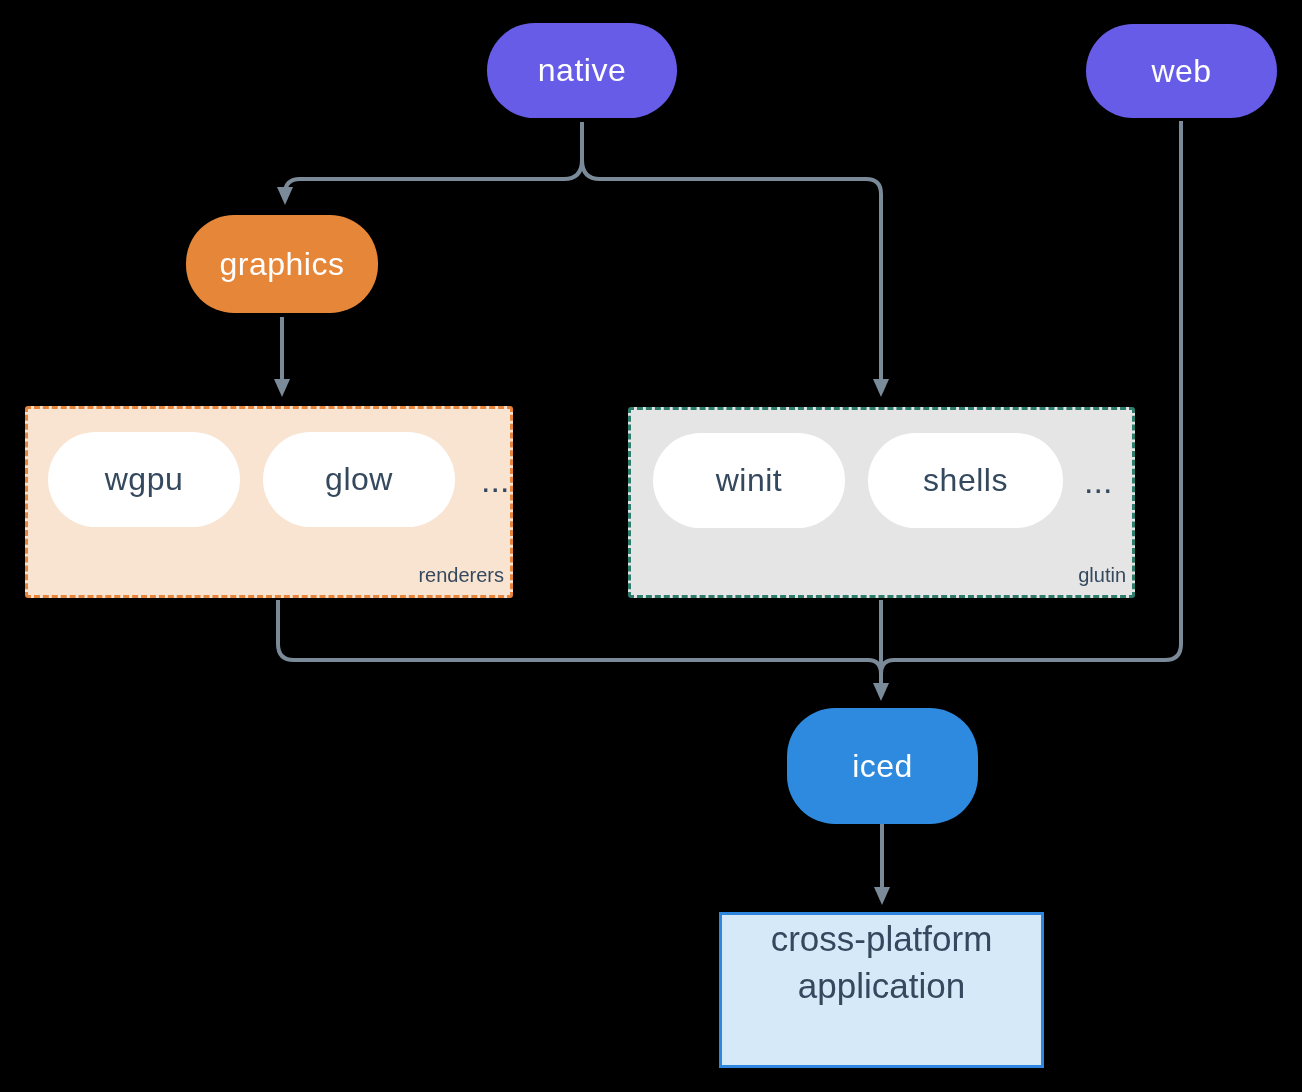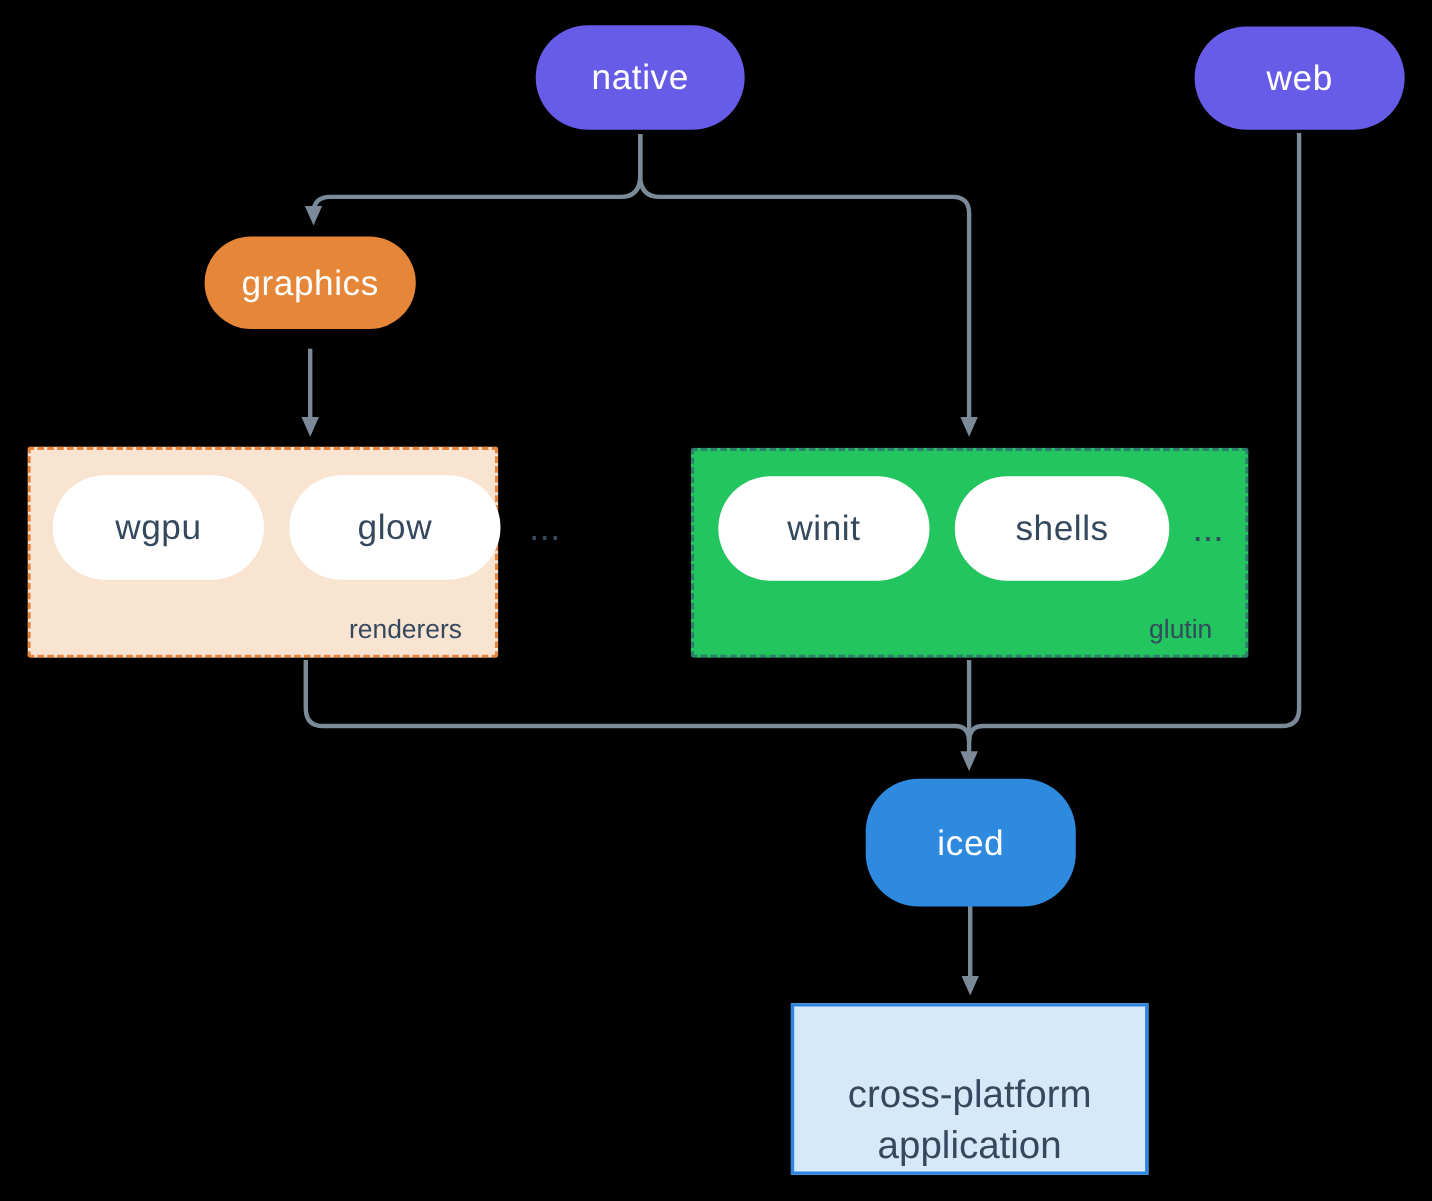--- a/index.html
+++ b/index.html
@@ -21,46 +21,46 @@
   }
   .pill.purple{background:#675ce7;}
   .pill.orange{background:#e58638;}
   .pill.blue{background:#2e8ade;}
   .pill.white{background:#ffffff;color:#34495e;}
   .group{
     position:absolute;
     border-radius:3px;
   }
   .group.renderers{
-    left:25px;top:406px;width:428px;height:192px;
+    left:25px;top:406px;width:488px;height:192px;
     background:#f9e3d1;border:3px dashed #e8853d;
     box-sizing:border-box;
   }
   .group.shells{
     left:628px;top:407px;width:507px;height:191px;
-    background:#22c55e;border:3px dashed #2f7e6d;
+    background:#e5e5e5;border:3px dashed #2f7e6d;
     box-sizing:border-box;
   }
   .group .pill{width:192px;height:95px;top:23px;}
   .more{
     position:absolute;
     font-size:34px;color:#34495e;
     top:52px;
   }
   .group-label{
     position:absolute;
-    right:30px;bottom:8px;
-    font-size:24px;color:#34495e;margin-top:24px;
+    right:6px;bottom:8px;
+    font-size:20px;color:#34495e;margin-top:24px;
   }
   .app-box{
     position:absolute;
     left:719px;top:912px;width:325px;height:156px;
     background:#d6e9f8;border:3px solid #2e86de;
     box-sizing:border-box;
-    display:flex;align-items:flex-end;justify-content:center;
+    display:flex;align-items:flex-start;justify-content:center;
     text-align:center;
     font-size:35px;line-height:1.35;color:#34495e;
     padding:0 30px;
   }
 </style>
 </head>
 <body>
 
 <div class="stage">
 
@@ -82,21 +82,21 @@
   </svg>
 
   <div class="pill purple" style="left:487px;top:23px;width:190px;height:95px;">
     <span>native</span>
   </div>
 
   <div class="pill purple" style="left:1086px;top:24px;width:191px;height:94px;">
     <span>web</span>
   </div>
 
-  <div class="pill orange" style="left:186px;top:215px;width:192px;height:84px;">
+  <div class="pill orange" style="left:186px;top:215px;width:192px;height:98px;">
     <span>graphics</span>
   </div>
 
   <div class="group renderers">
     <div class="pill white" style="left:20px;">
       <span>wgpu</span>
     </div>
     <div class="pill white" style="left:235px;align-items:center;">
       <span>glow</span>
     </div>

